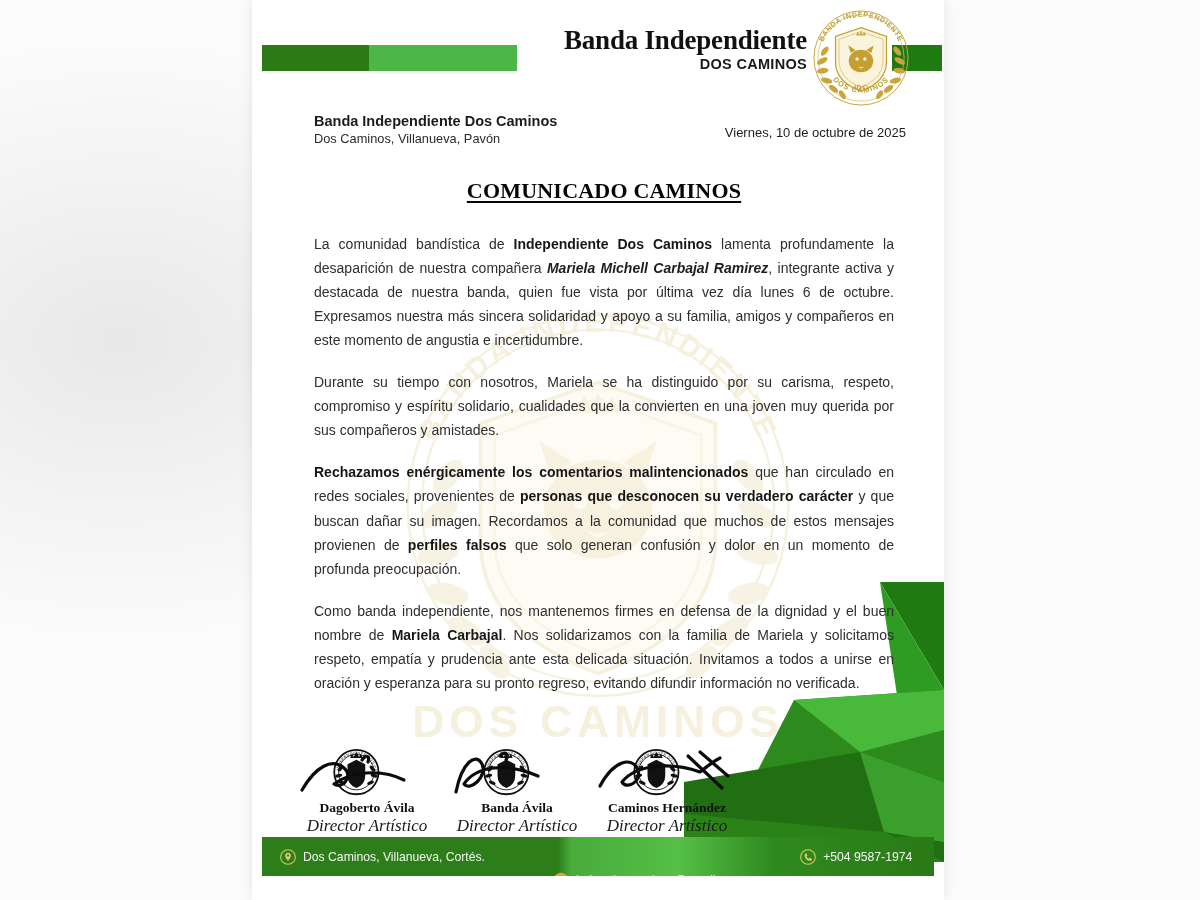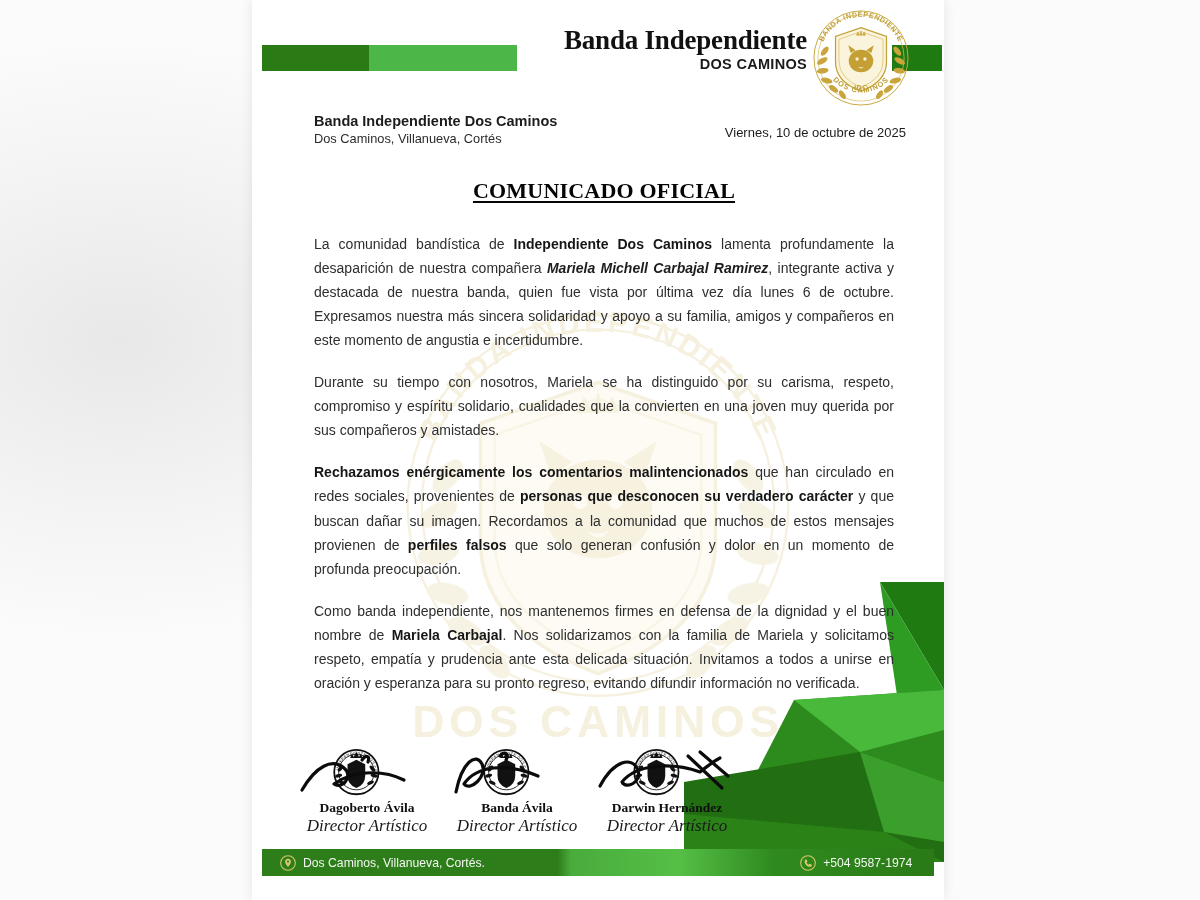--- a/index.html
+++ b/index.html
@@ -212,21 +212,21 @@
     color: #1a1a1a;
     margin-top: 0px;
   }
 
   
   .footer {
     position: absolute;
     left: 10px;
     bottom: 24px;
     width: 672px;
-    height: 27px;
+    height: 39px;
     z-index: 6;
     display: flex;
     align-items: center;
     overflow: hidden;
     background: linear-gradient(90deg,
         #2e7d1b 0%, #2e7d1b 44%,
         #49ac3c 46%, #55bf46 62%,
         #2f8a1e 76%, #2a7a17 100%);
   }
   .foot-item {
@@ -369,27 +369,27 @@
       <path id="crestArcBot" d="M 26 112 A 76 76 0 0 0 174 112" fill="none"></path>
       <text font-family="'Liberation Sans',sans-serif" font-size="15" font-weight="bold" fill="#c2a036" letter-spacing="2">
         <textPath href="#crestArcBot" startOffset="50%" text-anchor="middle">DOS CAMINOS</textPath>
       </text>
     </svg>
   </div>
 
   <div class="meta-row">
     <div>
       <div class="org-name">Banda Independiente Dos Caminos</div>
-      <div class="org-loc">Dos Caminos, Villanueva, Cortés</div>
+      <div class="org-loc">Dos Caminos, Villanueva, Pavón</div>
     </div>
     <div class="doc-date">Viernes, 10 de octubre de 2025</div>
   </div>
 
   <div class="body-wrap">
-    <div class="doc-title">COMUNICADO OFICIAL</div>
+    <div class="doc-title">COMUNICADO CAMINOS</div>
     <div id="paras">
         <div class="para"><span>La comunidad bandística de </span><b>Independiente Dos Caminos</b><span> lamenta profundamente la desaparición de nuestra compañera </span><i>Mariela Michell Carbajal Ramirez</i><span>, integrante activa y destacada de nuestra banda, quien fue vista por última vez día lunes 6 de octubre. Expresamos nuestra más sincera solidaridad y apoyo a su familia, amigos y compañeros en este momento de angustia e incertidumbre.</span></div>
         <div class="para"><span>Durante su tiempo con nosotros, Mariela se ha distinguido por su carisma, respeto, compromiso y espíritu solidario, cualidades que la convierten en una joven muy querida por sus compañeros y amistades.</span></div>
         <div class="para"><b>Rechazamos enérgicamente los comentarios malintencionados</b><span> que han circulado en redes sociales, provenientes de </span><b>personas que desconocen su verdadero carácter</b><span> y que buscan dañar su imagen. Recordamos a la comunidad que muchos de estos mensajes provienen de </span><b>perfiles falsos</b><span> que solo generan confusión y dolor en un momento de profunda preocupación.</span></div>
         <div class="para"><span>Como banda independiente, nos mantenemos firmes en defensa de la dignidad y el buen nombre de </span><b>Mariela Carbajal</b><span>. Nos solidarizamos con la familia de Mariela y solicitamos respeto, empatía y prudencia ante esta delicada situación. Invitamos a todos a unirse en oración y esperanza para su pronto regreso, evitando difundir información no verificada.</span></div>
       </div>
   </div>
 
   <div class="sig-row" id="sig-row">
       <div class="sig">
@@ -475,21 +475,21 @@
         <ellipse cx="44" cy="22" rx="4" ry="2" transform="rotate(50 44 22)"></ellipse>
         <ellipse cx="46" cy="30" rx="4" ry="2" transform="rotate(15 46 30)"></ellipse>
         <ellipse cx="42" cy="38" rx="4" ry="2" transform="rotate(-25 42 38)"></ellipse>
       </g>
     </g>
   </svg>
           <svg viewBox="0 0 150 62" style="position:absolute;left:0;top:0;width:100%;height:100%;">
        <path d="M8 44 C22 18, 40 14, 46 28 C50 40, 34 48, 30 40 C44 22, 80 20, 108 30 C118 22, 124 18, 128 16 M96 14 L130 46 M108 10 L136 34" fill="none" stroke="#0b0b0b" stroke-width="3.2" stroke-linecap="round" stroke-linejoin="round"></path>
      </svg>
         </div>
-        <div class="sig-name">Darwin Hernández</div>
+        <div class="sig-name">Caminos Hernández</div>
         <div class="sig-role">Director Artístico</div>
       </div>
     </div>
 
   <div class="footer">
     <div class="foot-item loc">
       <svg class="foot-icon" viewBox="0 0 24 24">
         <circle cx="12" cy="12" r="11" fill="none" stroke="#d8c96a" stroke-width="1.6"></circle>
         <path d="M12 5.5c-2.5 0-4.4 1.9-4.4 4.3 0 3.2 4.4 8.2 4.4 8.2s4.4-5 4.4-8.2c0-2.4-1.9-4.3-4.4-4.3z" fill="#d8c96a"></path>
         <circle cx="12" cy="9.8" r="1.7" fill="#2e7d1b"></circle>

